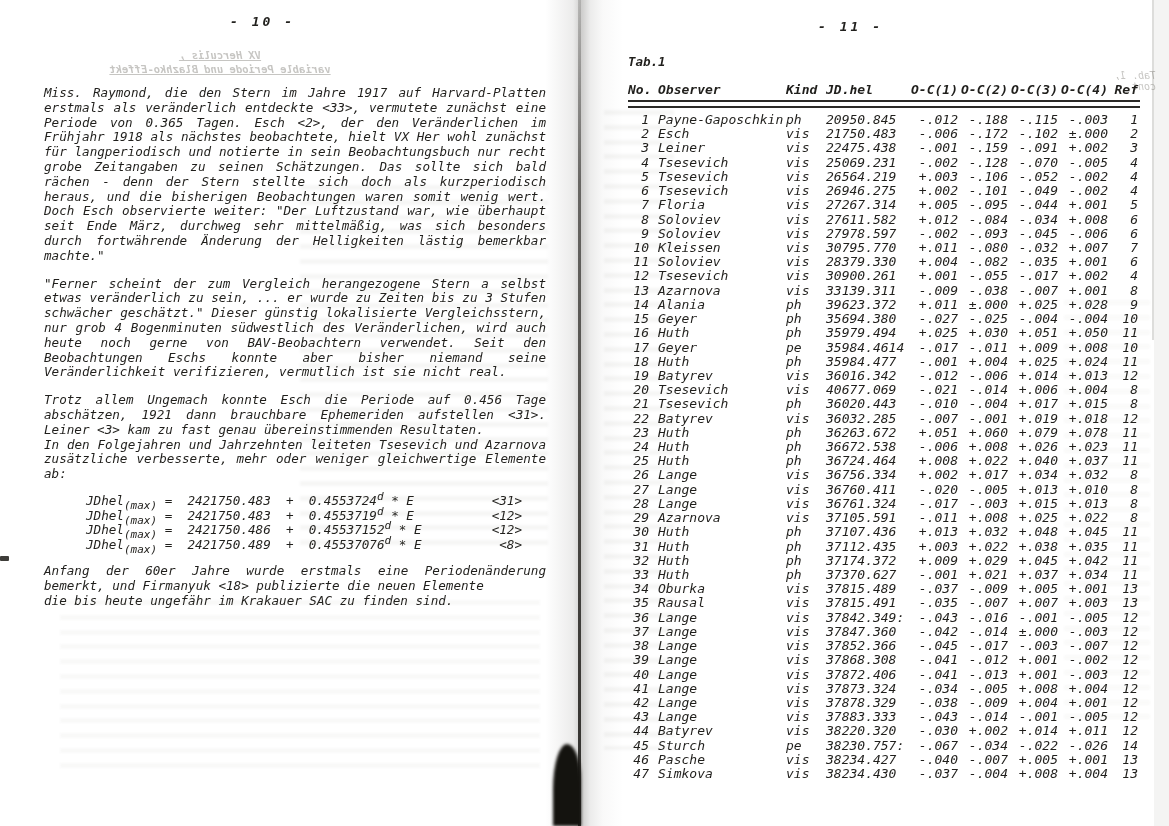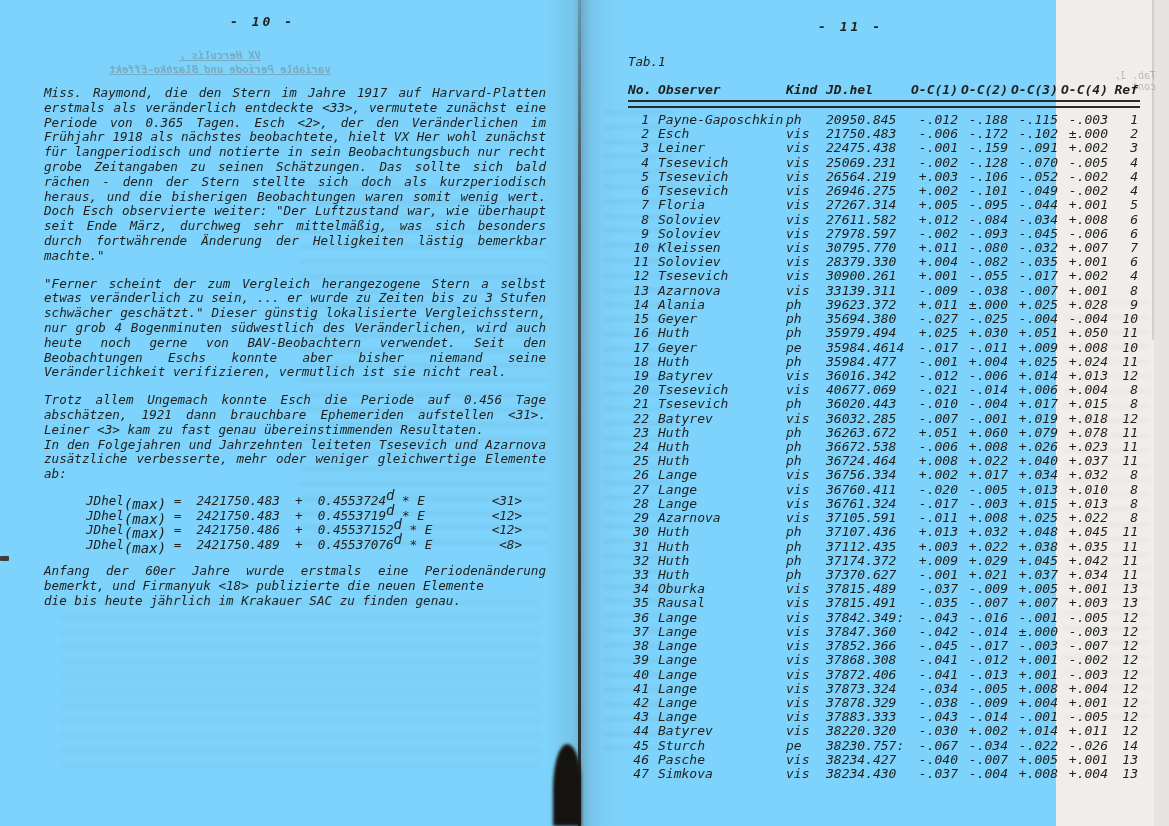--- a/index.html
+++ b/index.html
@@ -2,22 +2,22 @@
 <html><head>
 <meta charset="utf-8">
 <style>
   html,body{margin:0;padding:0;}
   body{
     width:1169px;height:826px;overflow:hidden;
     background:#efeeea;
     font-family:"DejaVu Sans Mono", monospace;
   }
   .spread{
-    position:relative;width:1056px;height:826px;
-    background:#7dd3fc;
+    position:relative;width:1169px;height:826px;
+    background:#ffffff;
     font-style:italic;
     color:#201f1c;
   }
   
   .page{position:absolute;top:0;height:826px;background:transparent;}
   .page-left{left:0;width:576px;}
   .page-right{left:600px;width:556px;}
 
   .pageno{
     position:absolute;font-size:13px;font-weight:bold;letter-spacing:3px;
@@ -32,26 +32,26 @@
     font-size:12.6px;line-height:14.8px;
     text-align:justify;
   }
   .text-col p{margin:0;}
   .text-col p.gap{margin-top:13px;}
 
   .eph-block{margin:12px 0 12px 42px;text-align:left;}
   .eph-line{display:flex;width:436px;line-height:14.6px;}
   .eph-main{white-space:pre;}
   .eph-ref{margin-left:auto;}
-  sub,sup{font-size:14px;line-height:0;}
+  sub,sup{font-size:11px;line-height:0;}
 
   .formula-line{margin:12px 0;white-space:pre;text-align:left;}
 
   
-  .tab-label{position:absolute;left:28px;top:54px;font-size:12.5px;font-weight:normal;}
+  .tab-label{position:absolute;left:28px;top:54px;font-size:12.5px;font-weight:bold;}
   .obs-table{position:absolute;left:28px;top:82px;width:512px;font-size:13px;}
   .t-head,.t-row{
     display:grid;
     grid-template-columns:24px 132px 36px 88px 50px 50px 50px 50px 30px;
   }
   .t-head{font-weight:bold;line-height:16px;}
   .rule-double{
     margin-top:2px;height:4px;width:512px;
     border-top:2px solid #2b2a27;border-bottom:2px solid #2b2a27;
   }
@@ -155,21 +155,21 @@
           </div>
           <div class="eph-line">
             <span class="eph-main">JDhel<sub>(max)</sub> =  2421750.489  +  0.45537076<sup>d</sup> * E</span>
             <span class="eph-ref">&lt;8&gt;</span>
           </div>
         </div>
       <div id="paras-mid">
           <p>Anfang der 60er Jahre wurde erstmals eine Periodenänderung bemerkt, und Firmanyuk &lt;18&gt; publizierte die neuen Elemente</p>
         </div>
       <div id="paras-bottom">
-          <p>die bis heute jährlich im Krakauer SAC zu finden genau.</p>
+          <p>die bis heute ungefähr im Krakauer SAC zu finden sind.</p>
         </div>
     </div>
 
     <div class="margin-dash"></div>
   </div>
 
   <div class="gutter">
     <div class="fold-line"></div>
     <div class="fold-blob"></div>
   </div>

